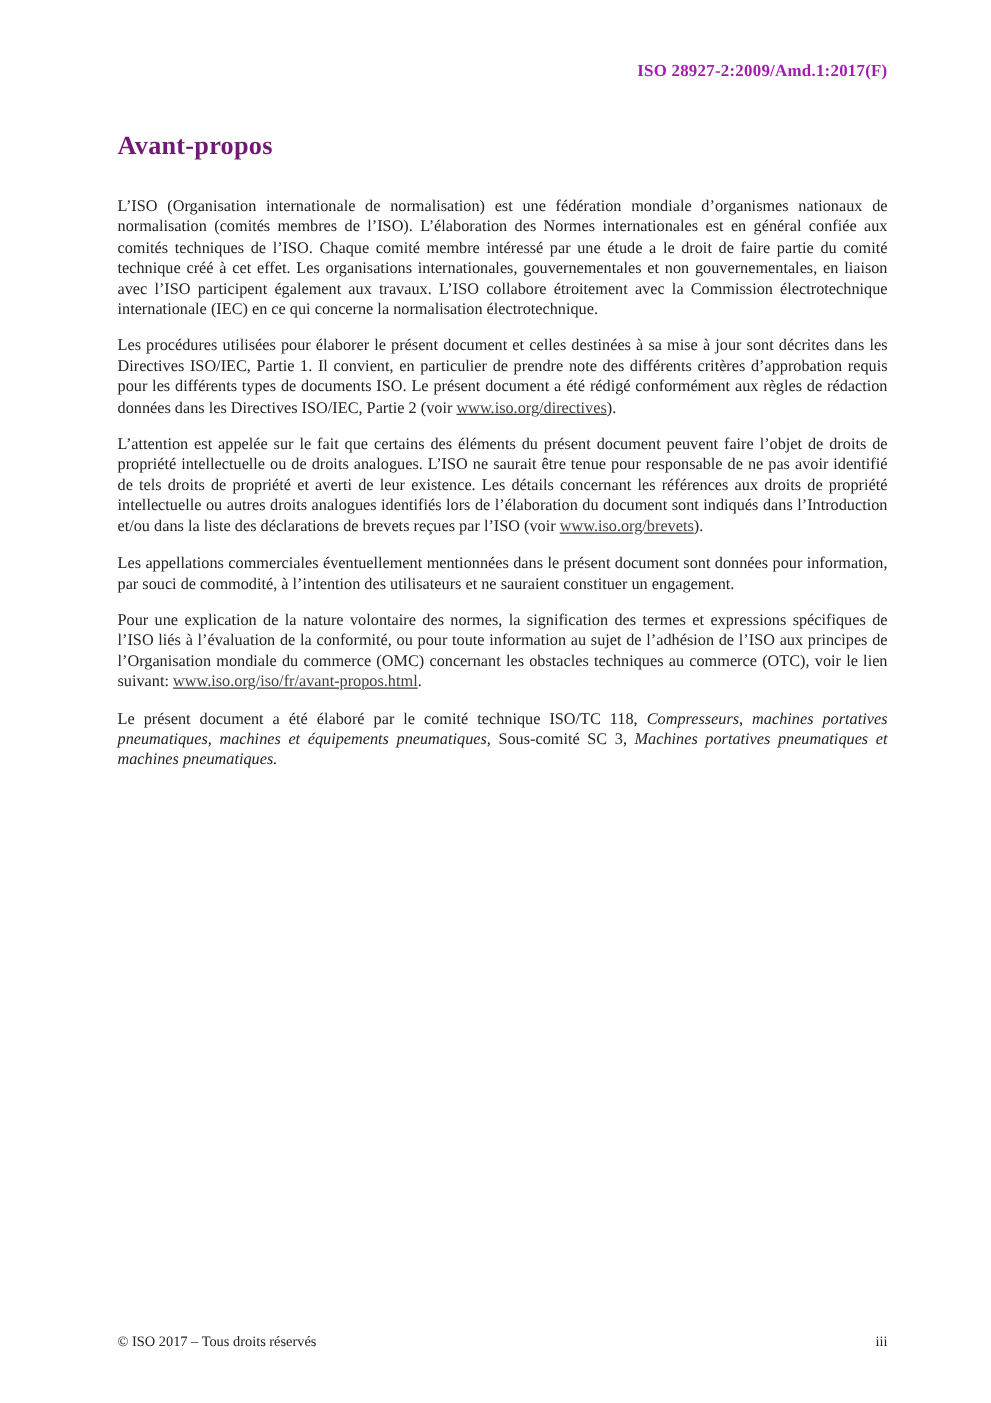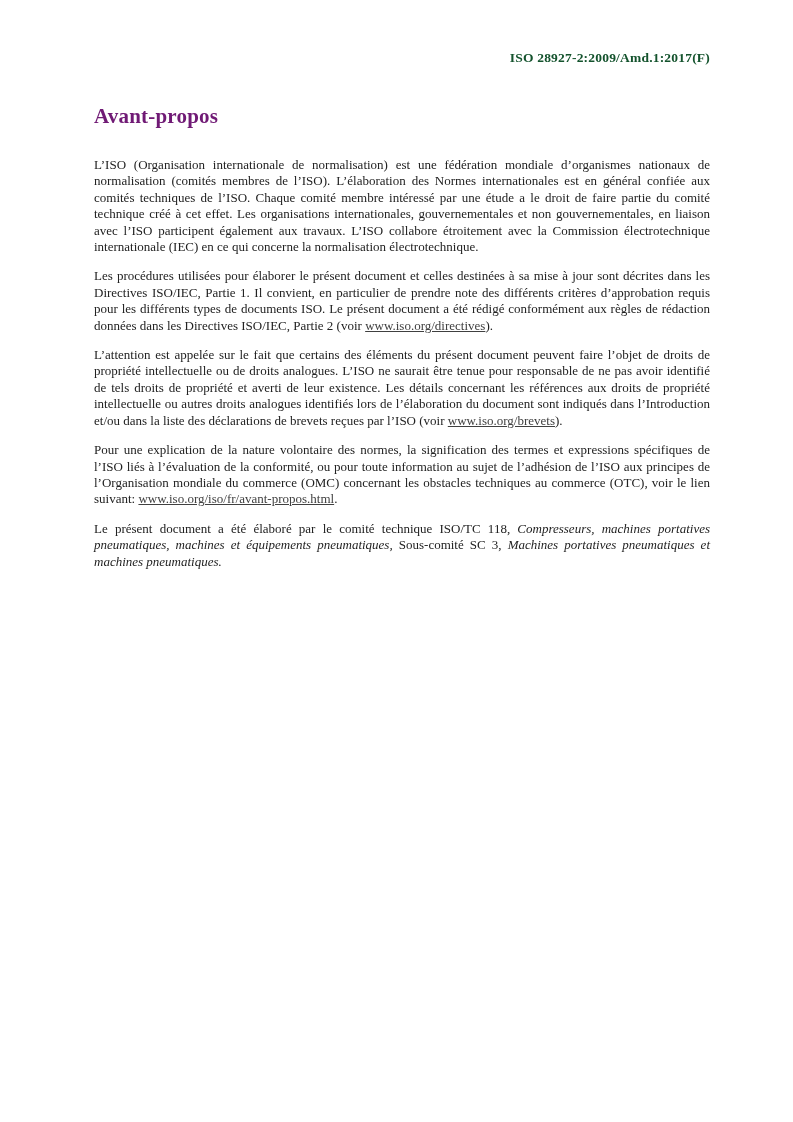--- a/index.html
+++ b/index.html
@@ -24,21 +24,21 @@
     position: absolute;
     top: 48px;
     left: 94px;
     width: 616px;
     text-align: right;
   }
   .header .doc-ref {
     font-weight: bold;
     font-size: 13.5px;
     letter-spacing: 0.2px;
-    color: #14532d;
+    color: #a21caf;
   }
   .content {
     position: absolute;
     top: 104px;
     left: 94px;
     width: 616px;
   }
   h1.doc-title {
     font-size: 21px;
     font-weight: bold;
@@ -88,21 +88,26 @@
   <div class="content">
 
     <h1 class="doc-title">Avant-propos</h1>
 
     <p class="body-text"><span>L’ISO (Organisation internationale de normalisation) est une fédération mondiale d’organismes nationaux de normalisation (comités membres de l’ISO). L’élaboration des Normes internationales est en général confiée aux comités techniques de l’ISO. Chaque comité membre intéressé par une étude a le droit de faire partie du comité technique créé à cet effet. Les organisations internationales, gouvernementales et non gouvernementales, en liaison avec l’ISO participent également aux travaux. L’ISO collabore étroitement avec la Commission électrotechnique internationale (IEC) en ce qui concerne la normalisation électrotechnique.</span></p>
 
     <p class="body-text"><span>Les procédures utilisées pour élaborer le présent document et celles destinées à sa mise à jour sont décrites dans les Directives ISO/IEC, Partie 1. Il convient, en particulier de prendre note des différents critères d’approbation requis pour les différents types de documents ISO. Le présent  document a été rédigé conformément aux règles de rédaction données dans les Directives ISO/IEC, Partie 2 (voir </span><a class="link">www.iso.org/directives</a><span>).</span></p>
 
     <p class="body-text"><span>L’attention est appelée sur le fait que certains des éléments du présent document peuvent faire l’objet de droits de propriété intellectuelle ou de droits analogues. L’ISO ne saurait être tenue pour responsable de ne pas avoir identifié de tels droits de propriété et averti de leur existence. Les détails concernant les références aux droits de propriété intellectuelle ou autres droits analogues identifiés lors de l’élaboration du document sont indiqués dans l’Introduction et/ou dans la liste des déclarations de brevets reçues par l’ISO (voir </span><a class="link">www.iso.org/brevets</a><span>).</span></p>
 
+    <p class="body-text"><span>Les appellations commerciales éventuellement mentionnées dans le présent document sont données pour information, par souci de commodité, à l’intention des utilisateurs et ne sauraient constituer un engagement.</span></p>
 
     <p class="body-text"><span>Pour une explication de la nature volontaire des normes, la signification des termes et expressions spécifiques de l’ISO liés à l’évaluation de la conformité, ou pour toute information au sujet de l’adhésion de l’ISO aux principes de l’Organisation mondiale du commerce (OMC) concernant les obstacles techniques au commerce (OTC), voir le lien suivant: </span><a class="link">www.iso.org/iso/fr/avant-propos.html</a><span>.</span></p>
 
     <p class="body-text"><span>Le présent document a été élaboré par le comité technique ISO/TC 118, </span><em class="italic-seg">Compresseurs, machines portatives pneumatiques, machines et équipements pneumatiques,</em><span> Sous-comité SC 3, </span><em class="italic-seg">Machines portatives pneumatiques et machines pneumatiques.</em></p>
 
   </div>
 
+  <div class="footer">
+    <span>© ISO 2017 – Tous droits réservés</span>
+    <span>iii</span>
+  </div>
 
 </div>
 
 </body></html>

